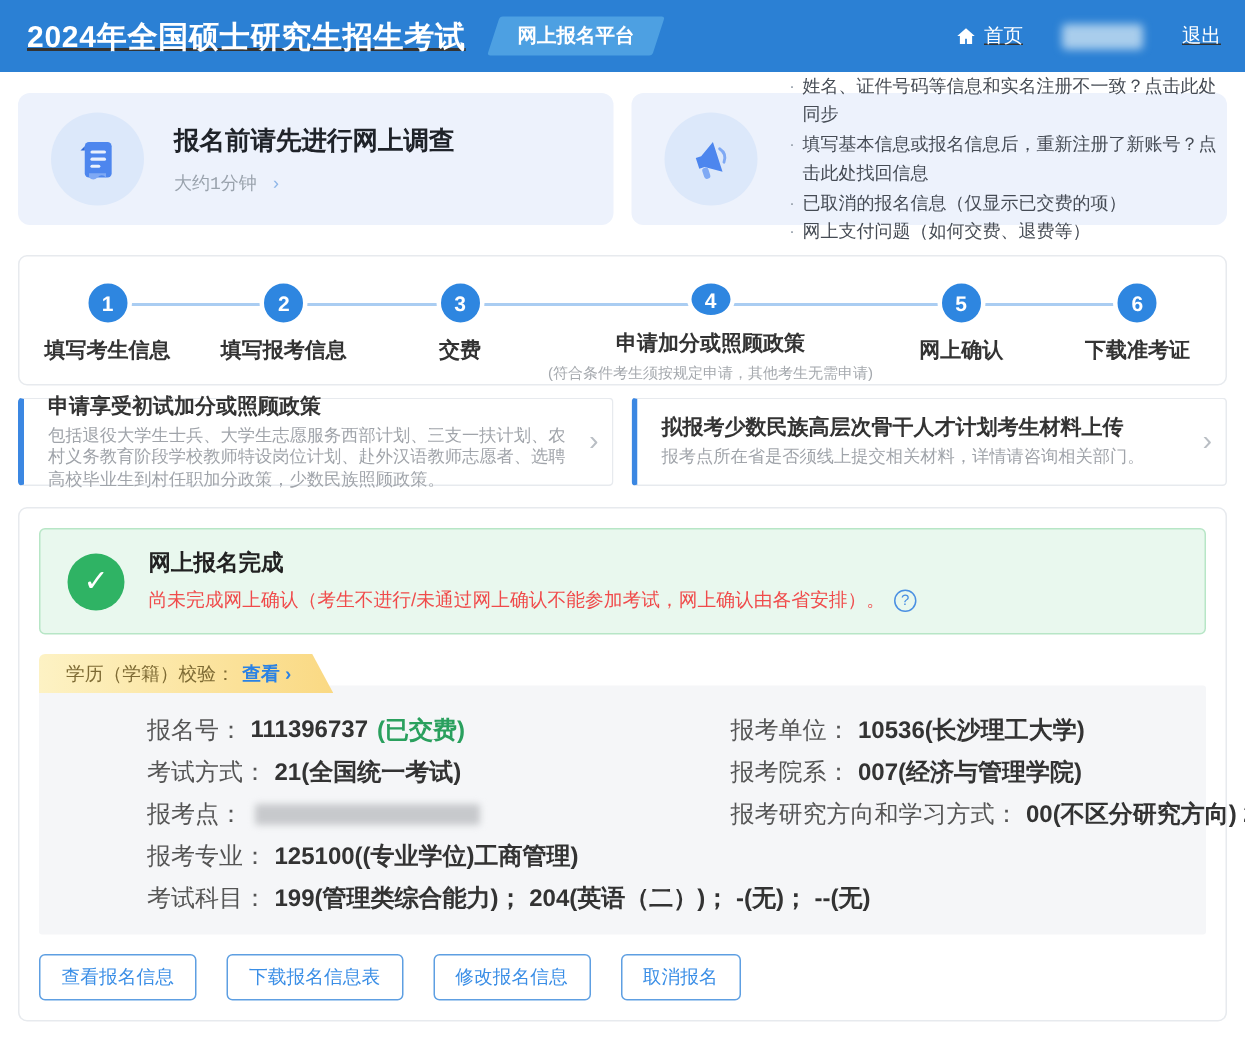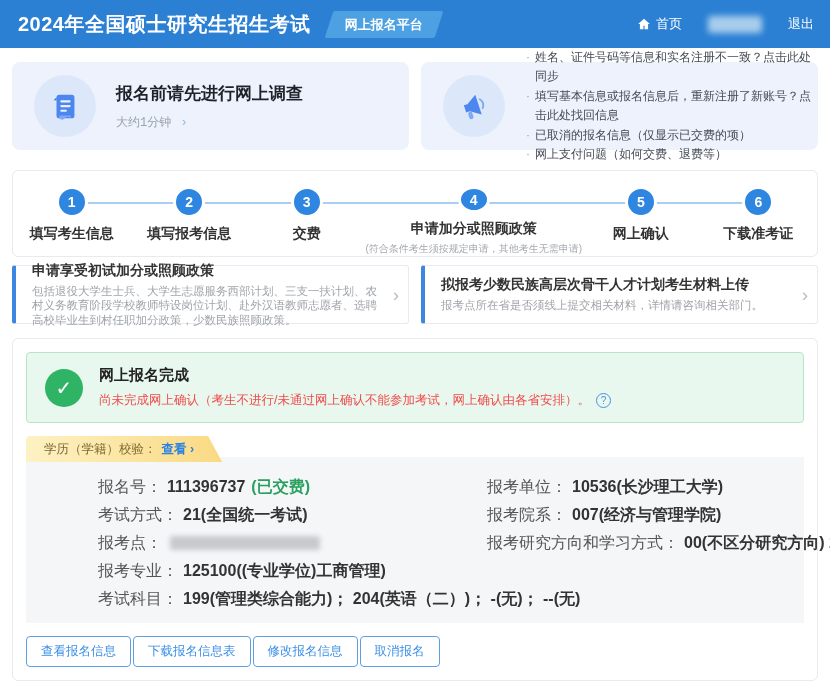--- a/index.html
+++ b/index.html
@@ -4,21 +4,21 @@
 <style>
   * { box-sizing: border-box; margin: 0; padding: 0; }
   body {
     width: 830px; height: 692px; overflow: hidden;
     font-family: "Liberation Sans", "DejaVu Sans", sans-serif;
     background: #ffffff; color: #333;
   }
   
   .app-header {
     height: 48px; background: #2b80d4; display: flex;
-    align-items: center; justify-content: space-between; padding: 0 16px 0 18px;
+    align-items: center; justify-content: space-between; padding: 0 16px 0 18px; text-decoration: underline;
   }
   .h-left { display: flex; align-items: center; }
   .app-title { font-size: 20px; font-weight: 700; color: #fff; letter-spacing: .5px; }
   .badge { margin-left: 18px; background: #4da0e2; transform: skewX(-18deg);
     padding: 4px 16px; border-radius: 2px; }
   .badge > span { display: inline-block; transform: skewX(18deg);
     color: #fff; font-size: 13px; font-weight: 700; }
   .h-right { display: flex; align-items: center; gap: 26px; color: #fff; font-size: 13px; }
   .h-link { display: flex; align-items: center; gap: 5px; color: #fff; cursor: pointer; text-decoration: none; }
   .blur-name { width: 54px; height: 17px; background: #a9cdec; border-radius: 3px; filter: blur(3px); }
@@ -74,21 +74,21 @@
     border-radius: 4px 0 0 0; font-size: 12.5px; color: #7d6a33; }
   .edu-tag a { color: #2a82e4; font-weight: 700; margin-left: 5px; text-decoration: none; cursor: pointer; }
   .detail-box { background: #f5f6f8; border-radius: 2px; margin-top: -5px;
     padding: 16px 12px 10px 32px; display: grid; grid-template-columns: 53% 47%; }
   .f-row { height: 28px; display: flex; align-items: center; font-size: 16px; white-space: nowrap; margin-left: 40px; }
   .f-label { color: #555; }
   .f-value { color: #333; font-weight: 700; margin-left: 5px; }
   .f-paid { color: #2aa05e; font-weight: 700; margin-left: 6px; }
   .redacted-block { display: inline-block; width: 150px; height: 14px; margin-left: 8px;
     border-radius: 2px; background: #c7c9cc; filter: blur(2.5px); }
-  .btn-row { display: flex; gap: 2px; margin-top: 13px; }
+  .btn-row { display: flex; gap: 20px; margin-top: 13px; }
   .btn { border: 1px solid #5e9fe2; color: #3a8ee6; background: #fff; border-radius: 4px;
     font-size: 12.5px; padding: 6px 14px; font-family: inherit; cursor: pointer; }
 </style>
 </head>
 <body>
 
 <header class="app-header">
   <div class="h-left">
     <h1 class="app-title">2024年全国硕士研究生招生考试</h1>
     <span class="badge">

